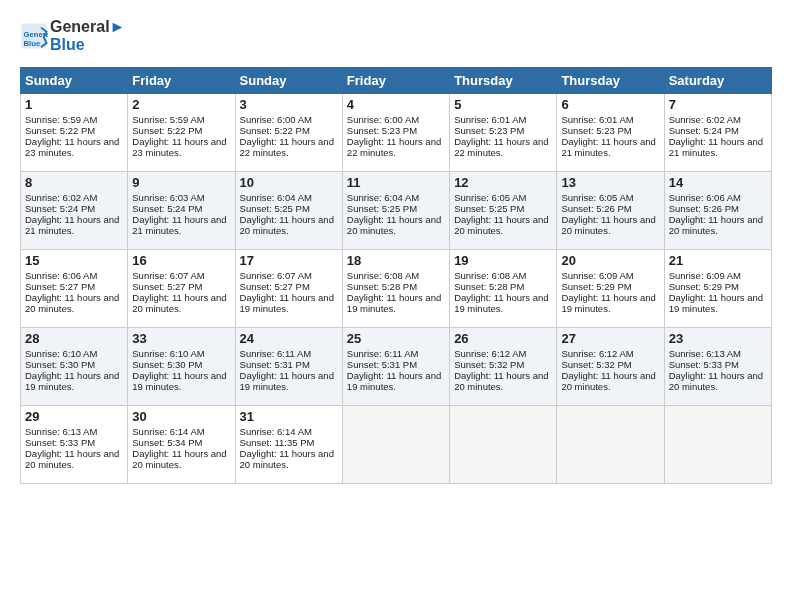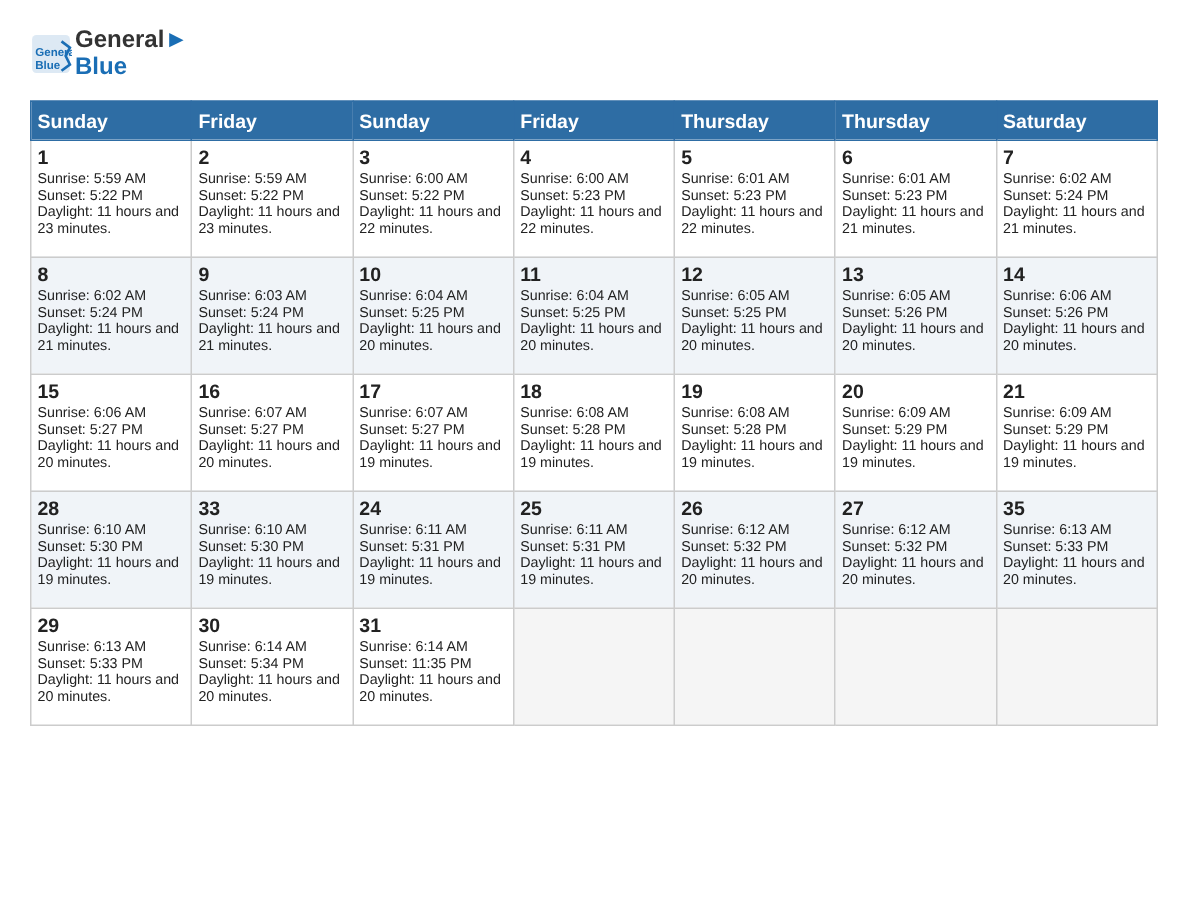--- a/index.html
+++ b/index.html
@@ -277,21 +277,21 @@
             <span style="display: block;">Sunset: 5:32 PM</span>
             <span style="display: block;">Daylight: 11 hours and 20 minutes.</span>
           </td>
           <td>
             <span class="day-num">27</span>
             <span style="display: block;">Sunrise: 6:12 AM</span>
             <span style="display: block;">Sunset: 5:32 PM</span>
             <span style="display: block;">Daylight: 11 hours and 20 minutes.</span>
           </td>
           <td>
-            <span class="day-num">35</span>
+            <span class="day-num">23</span>
             <span style="display: block;">Sunrise: 6:13 AM</span>
             <span style="display: block;">Sunset: 5:33 PM</span>
             <span style="display: block;">Daylight: 11 hours and 20 minutes.</span>
           </td>
         </tr>
         <tr>
           <td>
             <span class="day-num">29</span>
             <span style="display: block;">Sunrise: 6:13 AM</span>
             <span style="display: block;">Sunset: 5:33 PM</span>

